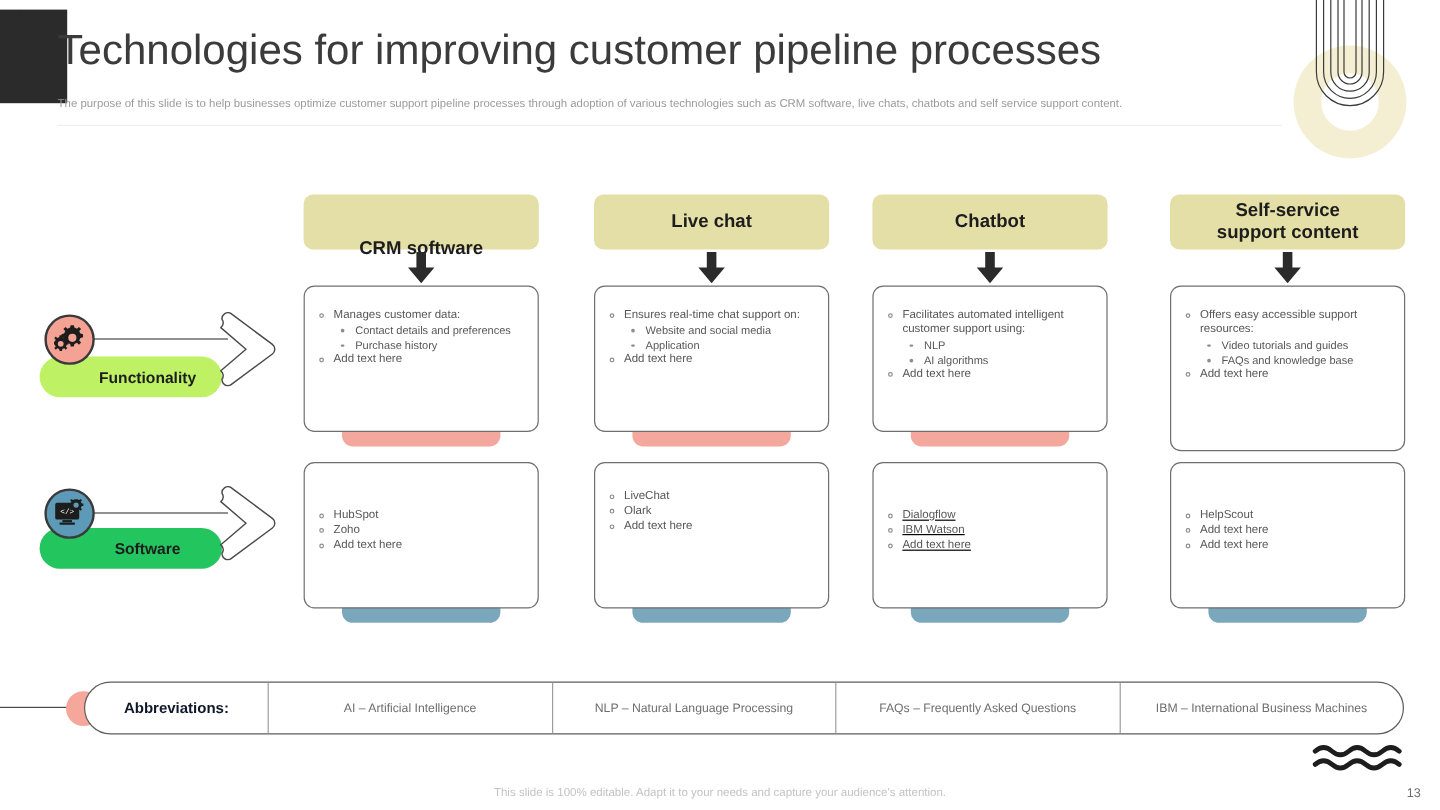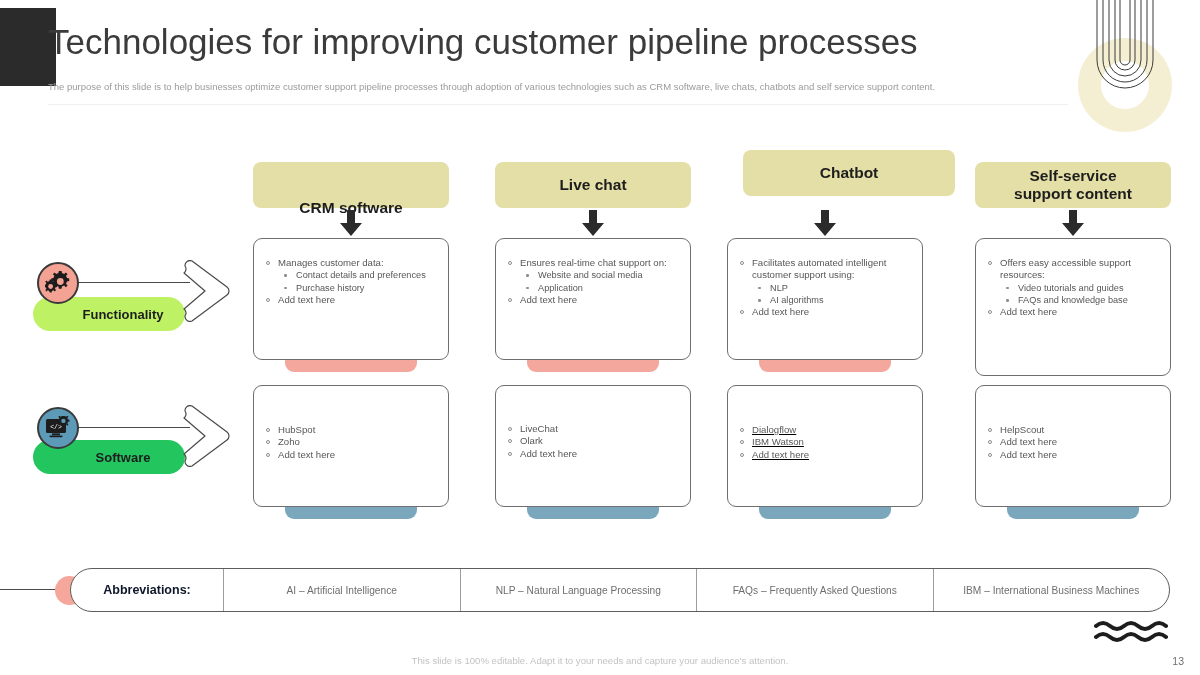--- a/index.html
+++ b/index.html
@@ -170,21 +170,21 @@
       </div>
       <div class="arrow-down" style="left: 339px; top: 210px;"><svg width="24" height="26" viewBox="0 0 24 26">
           <polygon fill="#2b2b2b" points="8,0 16,0 16,13 23,13 12,26 1,13 8,13"></polygon>
         </svg></div>
       <div class="col-head" style="left: 495px; top: 162px; width: 196px;">
         <span style="white-space: pre-line;">Live chat</span>
       </div>
       <div class="arrow-down" style="left: 581px; top: 210px;"><svg width="24" height="26" viewBox="0 0 24 26">
           <polygon fill="#2b2b2b" points="8,0 16,0 16,13 23,13 12,26 1,13 8,13"></polygon>
         </svg></div>
-      <div class="col-head" style="left: 727px; top: 150px; width: 212px; margin-left: 16px;">
+      <div class="col-head" style="left: 727px; top: 162px; width: 196px;">
         <span style="white-space: pre-line;">Chatbot</span>
       </div>
       <div class="arrow-down" style="left: 813px; top: 210px;"><svg width="24" height="26" viewBox="0 0 24 26">
           <polygon fill="#2b2b2b" points="8,0 16,0 16,13 23,13 12,26 1,13 8,13"></polygon>
         </svg></div>
       <div class="col-head" style="left: 975px; top: 162px; width: 196px;">
         <span style="white-space: pre-line;">Self-service
 support content</span>
       </div>
       <div class="arrow-down" style="left: 1061px; top: 210px;"><svg width="24" height="26" viewBox="0 0 24 26">
@@ -282,21 +282,21 @@
         <div class="card-inner" style="top: 38px;">
           <ul>
             <li class="lvl1">HubSpot</li>
             <li class="lvl1">Zoho</li>
             <li class="lvl1">Add text here</li>
           </ul>
         </div>
       </div>
       <div class="card-shadow sh-blue" style="left: 527px; top: 501px; width: 132px;"></div>
       <div class="card" style="left: 495px; top: 385px; width: 196px; height: 122px;">
-        <div class="card-inner" style="top: 37px;">
+        <div class="card-inner" style="top: 22px;">
           <ul>
             <li class="lvl1">LiveChat</li>
             <li class="lvl1">Olark</li>
             <li class="lvl1">Add text here</li>
           </ul>
         </div>
       </div>
       <div class="card-shadow sh-blue" style="left: 759px; top: 501px; width: 132px;"></div>
       <div class="card" style="left: 727px; top: 385px; width: 196px; height: 122px;">
         <div class="card-inner" style="top: 38px; text-decoration: underline;">

